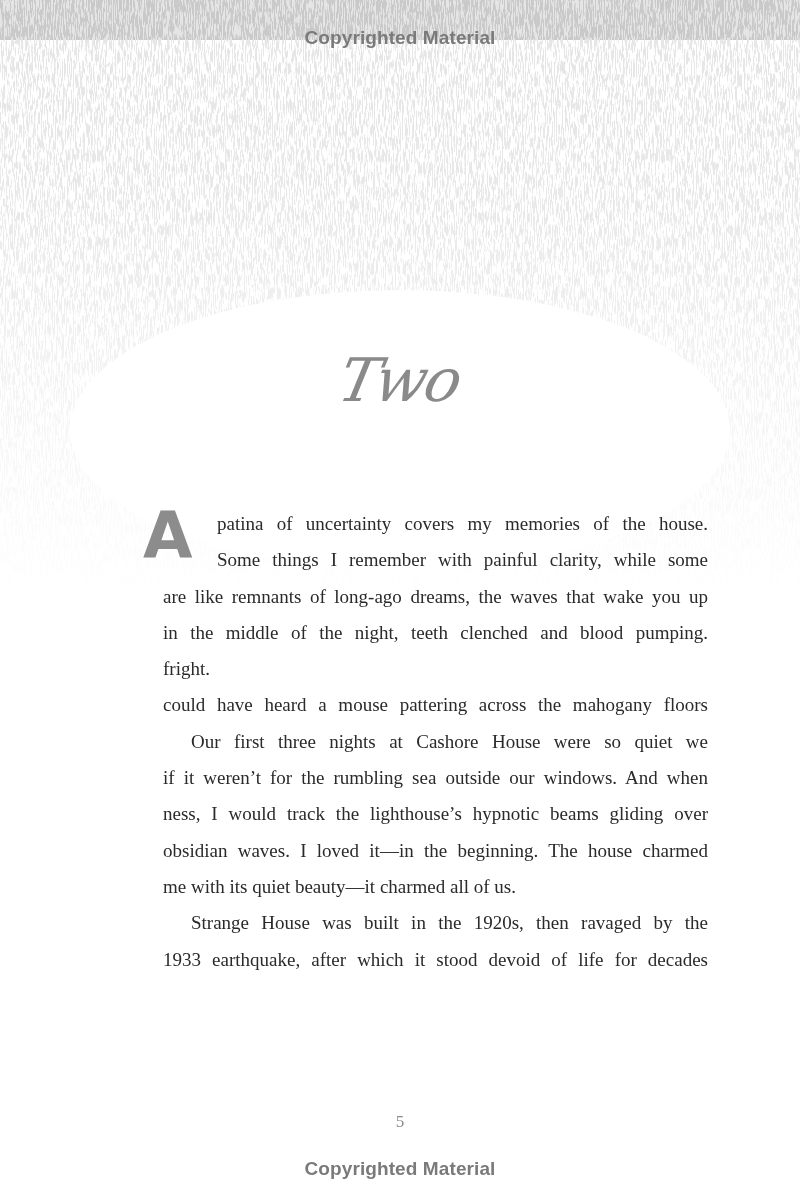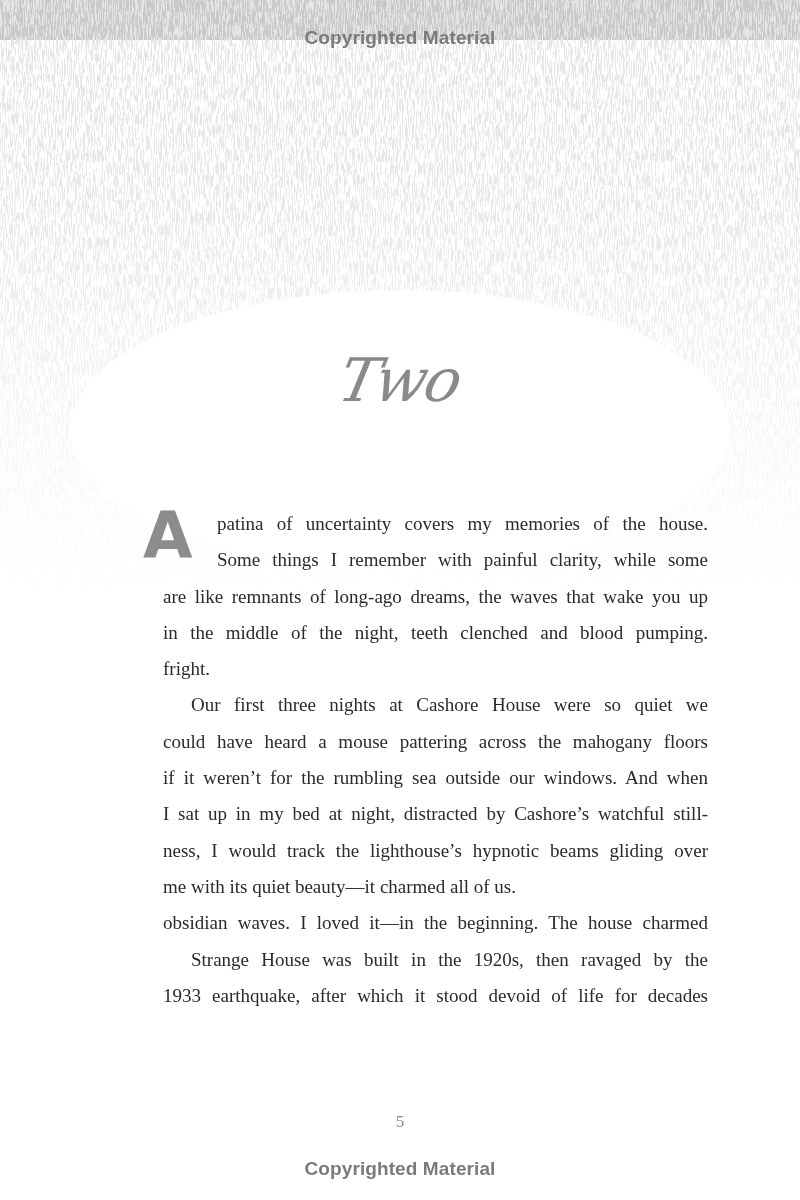--- a/index.html
+++ b/index.html
@@ -79,27 +79,26 @@
 
 <div class="body-text">
   <div>
     <span class="line dc">patina of uncertainty covers my memories of the house.</span>
     <span class="line dc">Some things I remember with painful clarity, while some</span>
     <span class="line">are like remnants of long-ago dreams, the waves that wake you up</span>
     <span class="line">in the middle of the night, teeth clenched and blood pumping.</span>
     <span class="line last">fright.</span>
   </div>
   <div>
+    <span class="line">could have heard a mouse pattering across the mahogany floors</span>
     <span class="line ind">Our first three nights at Cashore House were so quiet we</span>
-    <span class="line">could have heard a mouse pattering across the mahogany floors</span>
     <span class="line">if it weren’t for the rumbling sea outside our windows. And when</span>
-    <span class="line">I sat up in my bed at night, distracted by Cashore’s watchful still-</span>
     <span class="line">ness, I would track the lighthouse’s hypnotic beams gliding over</span>
+    <span class="line">obsidian waves. I loved it—in the beginning. The house charmed</span>
     <span class="line last">me with its quiet beauty—it charmed all of us.</span>
-    <span class="line">obsidian waves. I loved it—in the beginning. The house charmed</span>
   </div>
   <div>
     <span class="line ind">Strange House was built in the 1920s, then ravaged by the</span>
     <span class="line">1933 earthquake, after which it stood devoid of life for decades</span>
   </div>
 </div>
 
 <div class="page-number">5</div>
 
 <div class="watermark wm-bottom">Copyrighted Material</div>

